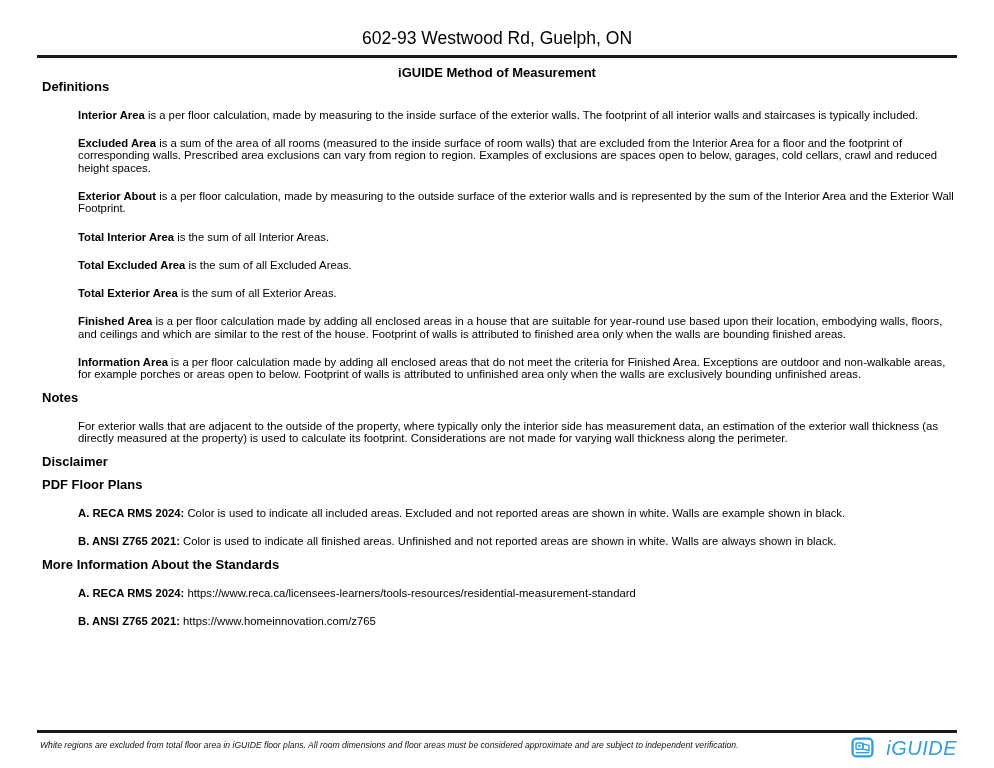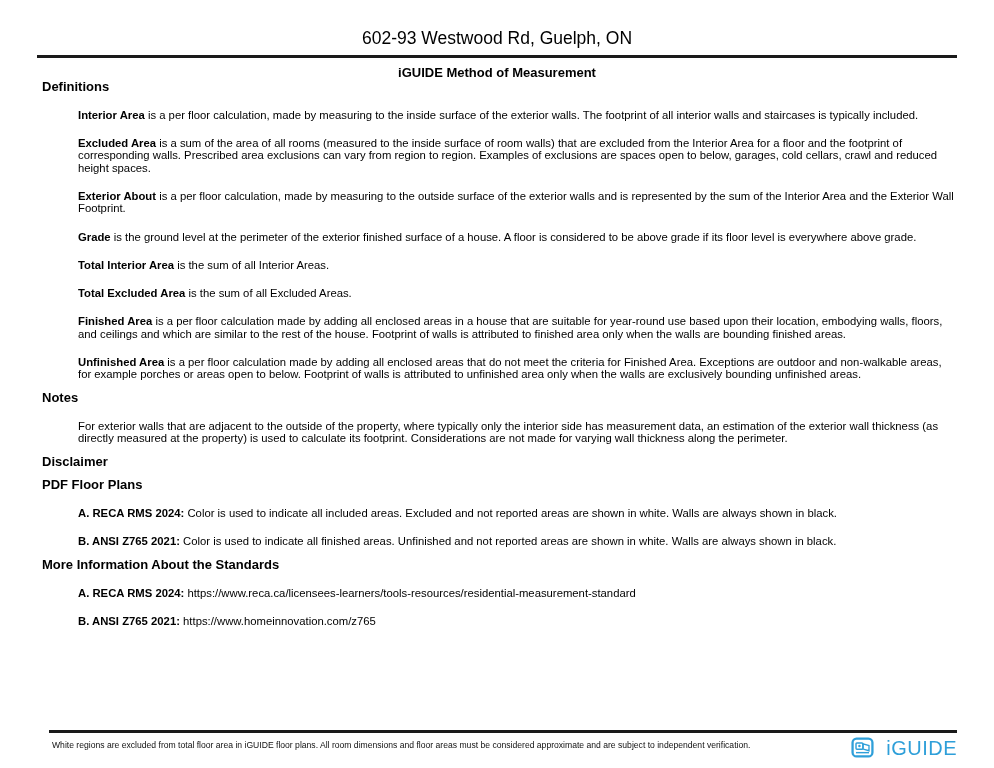--- a/index.html
+++ b/index.html
@@ -45,21 +45,21 @@
   .para {
     font-size: 11.3px;
     line-height: 12.3px;
     margin: 16px 0 11px 36px;
   }
   .para b { font-weight: bold; }
 
   
   .footer {
     position: absolute;
-    left: 12px; right: 0; top: 702px;
+    left: 0; right: 0; top: 702px; font-style: italic;
   }
   .footer-rule {
     height: 2.5px;
     background: #1a1a1a;
     margin: 0 37px;
   }
   .footer-row {
     display: flex;
     justify-content: space-between;
     align-items: flex-start;
@@ -95,33 +95,33 @@
   <div class="header-rule"></div>
   <h2 class="doc-subtitle">iGUIDE Method of Measurement</h2>
 
   <div class="content">
 
     <div class="sec-heading">Definitions</div>
 
     <p class="para"><b>Interior Area</b><span> is a per floor calculation, made by measuring to the inside surface of the exterior walls. The footprint of all interior walls and staircases is typically included.</span></p>
     <p class="para"><b>Excluded Area</b><span> is a sum of the area of all rooms (measured to the inside surface of room walls) that are excluded from the Interior Area for a floor and the footprint of corresponding walls. Prescribed area exclusions can vary from region to region. Examples of exclusions are spaces open to below, garages, cold cellars, crawl and reduced height spaces.</span></p>
     <p class="para"><b>Exterior About</b><span> is a per floor calculation, made by measuring to the outside surface of the exterior walls and is represented by the sum of the Interior Area and the Exterior Wall Footprint.</span></p>
-    <p class="para"><b>Grade</b><span> is the ground level at the perimeter of the exterior finished surface of a house. A floor is considered to be above grade if its floor level is everywhere above grade.</span></p>
     <p class="para"><b>Total Interior Area</b><span> is the sum of all Interior Areas.</span></p>
     <p class="para"><b>Total Excluded Area</b><span> is the sum of all Excluded Areas.</span></p>
+    <p class="para"><b>Total Exterior Area</b><span> is the sum of all Exterior Areas.</span></p>
     <p class="para"><b>Finished Area</b><span> is a per floor calculation made by adding all enclosed areas in a house that are suitable for year-round use based upon their location, embodying walls, floors, and ceilings and which are similar to the rest of the house. Footprint of walls is attributed to finished area only when the walls are bounding finished areas.</span></p>
-    <p class="para"><b>Unfinished Area</b><span> is a per floor calculation made by adding all enclosed areas that do not meet the criteria for Finished Area. Exceptions are outdoor and non-walkable areas, for example porches or areas open to below. Footprint of walls is attributed to unfinished area only when the walls are exclusively bounding unfinished areas.</span></p>
+    <p class="para"><b>Information Area</b><span> is a per floor calculation made by adding all enclosed areas that do not meet the criteria for Finished Area. Exceptions are outdoor and non-walkable areas, for example porches or areas open to below. Footprint of walls is attributed to unfinished area only when the walls are exclusively bounding unfinished areas.</span></p>
 
     <div class="sec-heading">Notes</div>
     <p class="para">For exterior walls that are adjacent to the outside of the property, where typically only the interior side has measurement data, an estimation of the exterior wall thickness (as directly measured at the property) is used to calculate its footprint. Considerations are not made for varying wall thickness along the perimeter.</p>
 
     <div class="sec-heading">Disclaimer</div>
 
     <div class="sec-heading">PDF Floor Plans</div>
-    <p class="para"><b>A. RECA RMS 2024:</b><span> Color is used to indicate all included areas. Excluded and not reported areas are shown in white. Walls are always shown in black.</span></p>
+    <p class="para"><b>A. RECA RMS 2024:</b><span> Color is used to indicate all included areas. Excluded and not reported areas are shown in white. Walls are example shown in black.</span></p>
     <p class="para"><b>B. ANSI Z765 2021:</b><span> Color is used to indicate all finished areas. Unfinished and not reported areas are shown in white. Walls are always shown in black.</span></p>
 
     <div class="sec-heading">More Information About the Standards</div>
     <p class="para"><b>A. RECA RMS 2024:</b><span> https://www.reca.ca/licensees-learners/tools-resources/residential-measurement-standard</span></p>
     <p class="para"><b>B. ANSI Z765 2021:</b><span> https://www.homeinnovation.com/z765</span></p>
 
   </div>
 
   <div class="footer">
     <div class="footer-rule"></div>

